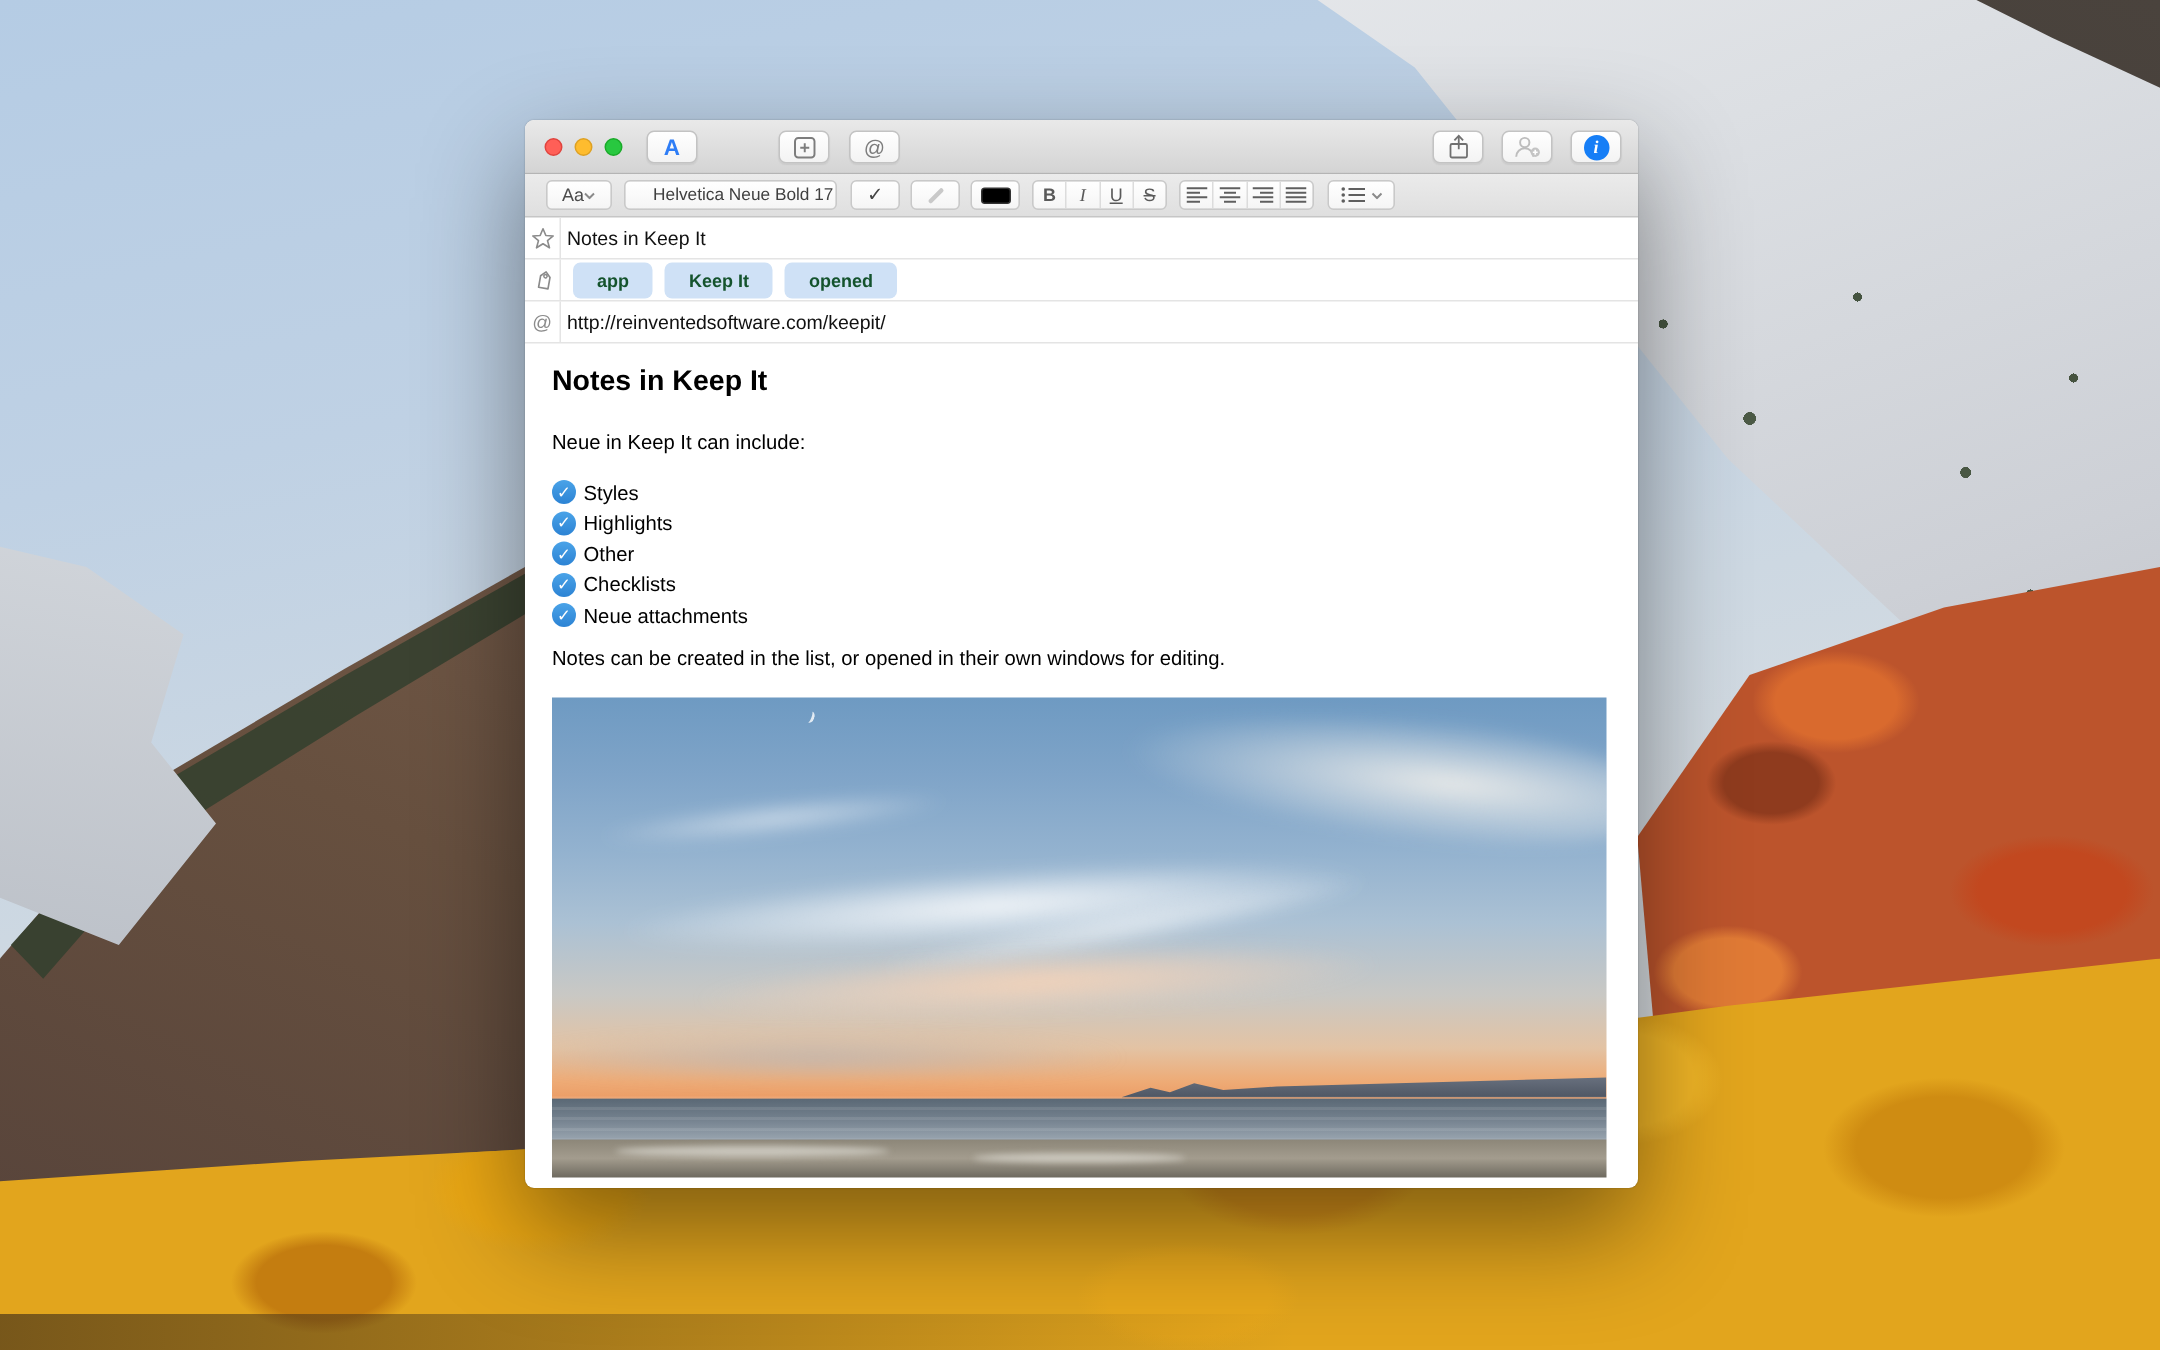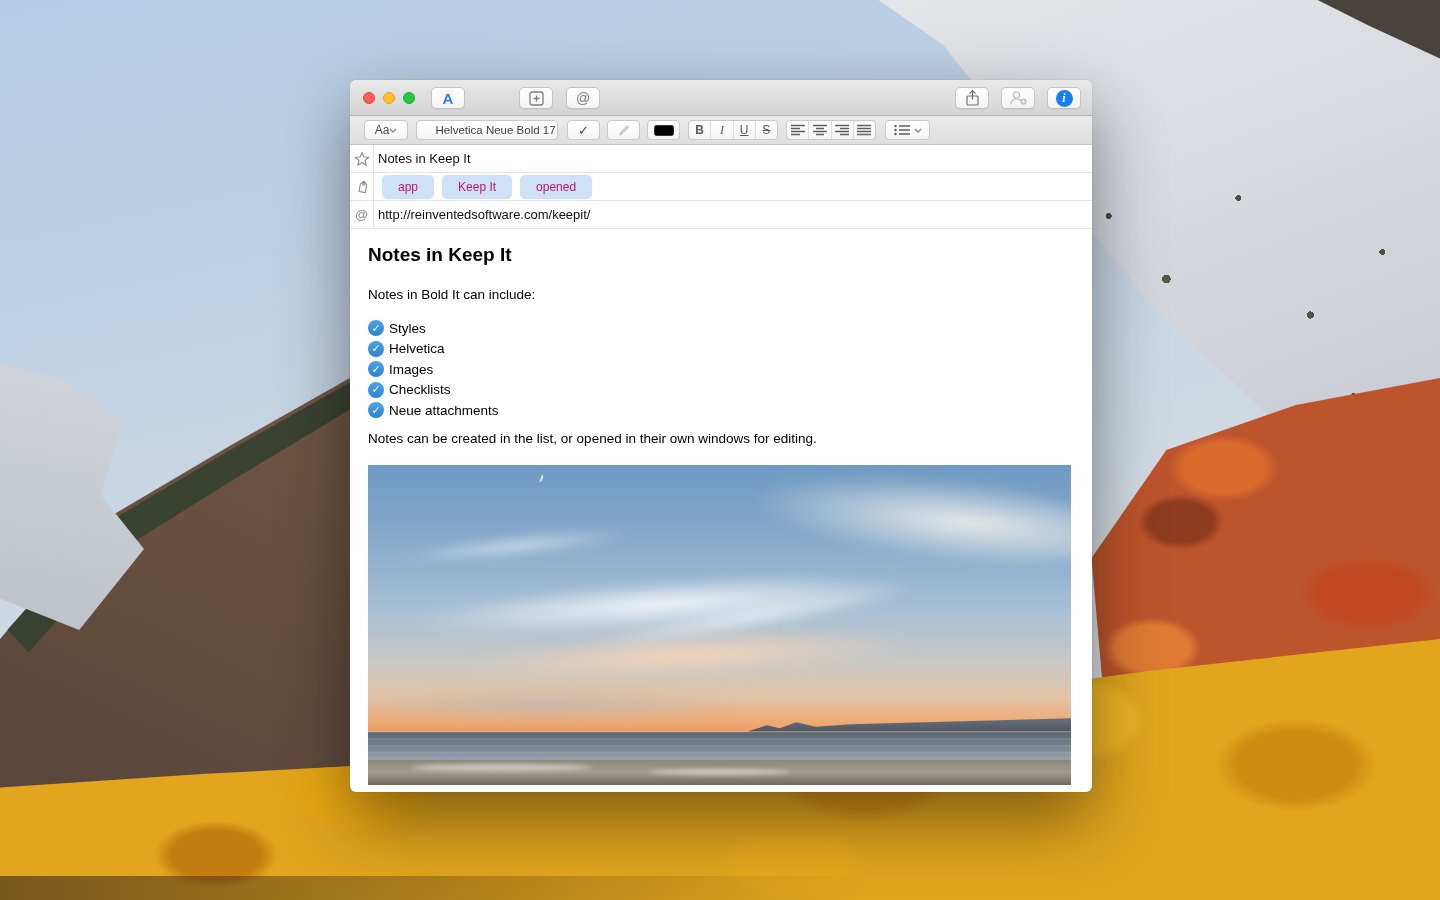--- a/index.html
+++ b/index.html
@@ -122,22 +122,22 @@
 
   
   .fields { background:#fff; }
   .frow { position:relative; height:28px; border-bottom:1px solid #e4e4e4;
     display:flex; align-items:center; }
   .ficon { width:24px; height:100%; border-right:1px solid #e4e4e4; display:flex;
     align-items:center; justify-content:center; flex:0 0 24px; color:#8b8b8b; }
   .ftext { margin-left:4px; font-size:13px; color:#111; }
   .tagwrap { display:flex; gap:8px; margin-left:8px; }
   .tag-pill { background:#cfe1f6; border-radius:5px; height:18px; min-width:52px;
-    padding:12px 16px; font-size:12px; color:#be185d; display:flex; align-items:center;
-    justify-content:center; }
+    padding:12px 16px; font-size:12px; color:#14532d; display:flex; align-items:center;
+    justify-content:center;font-weight:bold; }
 
   
   .content { background:#fff; padding:14px 0 0 18px; }
   .note-h1 { font-size:19px; font-weight:bold; color:#000; line-height:24px; }
   .note-p { font-size:13.5px; color:#000; line-height:17px; }
   .intro { margin-top:19px; }
   .checklist { margin-top:15px; }
   .chk-row { display:flex; align-items:center; height:20.5px; }
   .chk-circle { width:16px; height:16px; border-radius:50%;
     background:linear-gradient(#4aa3e8,#2c83d4); color:#fff; font-size:11px;
@@ -363,34 +363,34 @@
       </span>
     </div>
     <div class="frow">
       <span class="ficon" style="font-size:13px;">@</span>
       <span class="ftext">http://reinventedsoftware.com/keepit/</span>
     </div>
   </div>
 
   <div class="content">
     <div class="note-h1">Notes in Keep It</div>
-    <div class="note-p intro">Notes in Bold It can include:</div>
+    <div class="note-p intro">Neue in Keep It can include:</div>
 
     <div class="checklist">
       <div class="chk-row">
         <span class="chk-circle">✓</span>
         <span class="chk-label">Styles</span>
       </div>
       <div class="chk-row">
         <span class="chk-circle">✓</span>
-        <span class="chk-label">Helvetica</span>
+        <span class="chk-label">Highlights</span>
       </div>
       <div class="chk-row">
         <span class="chk-circle">✓</span>
-        <span class="chk-label">Images</span>
+        <span class="chk-label">Other</span>
       </div>
       <div class="chk-row">
         <span class="chk-circle">✓</span>
         <span class="chk-label">Checklists</span>
       </div>
       <div class="chk-row">
         <span class="chk-circle">✓</span>
         <span class="chk-label">Neue attachments</span>
       </div>
     </div>

